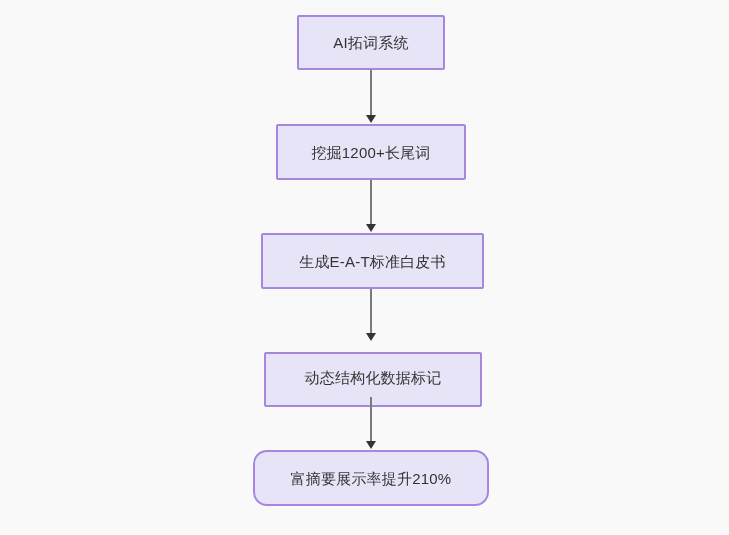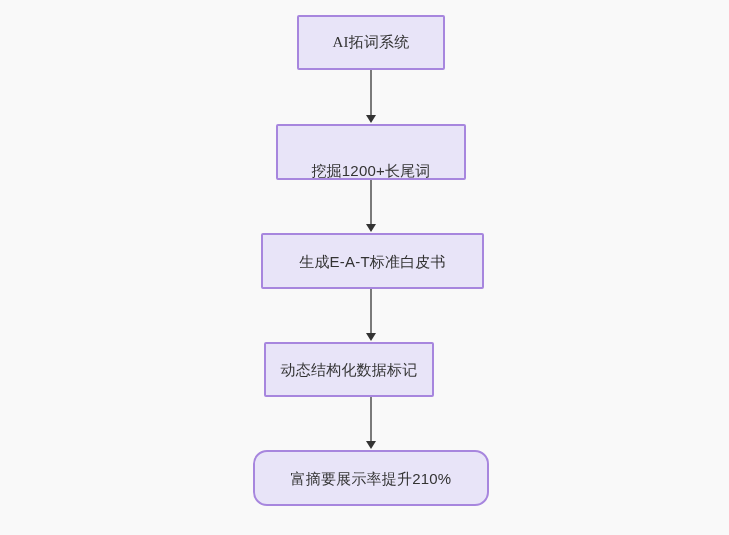--- a/index.html
+++ b/index.html
@@ -45,42 +45,42 @@
     border-left: 5px solid transparent;
     border-right: 5px solid transparent;
     border-top: 8px solid #333333;
   }
 </style>
 </head>
 <body>
 
 <div id="flowchart">
 
-  <div class="node" style="left:297px; top:15px; width:148px; height:55px;font-family:Liberation Serif, serif;">
+  <div class="node" style="left:297px; top:15px; width:148px; height:55px;">
     <span>AI拓词系统</span>
   </div>
 
   <div class="edge" style="left:370px; top:70px; height:46px;"></div>
   <div class="arrowhead" style="left:366px; top:115px;"></div>
 
-  <div class="node" style="left:276px; top:124px; width:190px; height:56px;align-items:flex-end;">
+  <div class="node" style="left:276px; top:124px; width:190px; height:56px;">
     <span>挖掘1200+长尾词</span>
   </div>
 
   <div class="edge" style="left:370px; top:180px; height:45px;"></div>
   <div class="arrowhead" style="left:366px; top:224px;"></div>
 
   <div class="node" style="left:261px; top:233px; width:223px; height:56px;">
     <span>生成E-A-T标准白皮书</span>
   </div>
 
   <div class="edge" style="left:370px; top:289px; height:45px;"></div>
   <div class="arrowhead" style="left:366px; top:333px;"></div>
 
-  <div class="node" style="left:264px; top:342px; width:170px; height:55px;">
+  <div class="node" style="left:264px; top:352px; width:218px; height:55px;font-family:Liberation Mono, monospace;">
     <span>动态结构化数据标记</span>
   </div>
 
   <div class="edge" style="left:370px; top:397px; height:45px;"></div>
   <div class="arrowhead" style="left:366px; top:441px;"></div>
 
   <div class="node" style="left:253px; top:450px; width:236px; height:56px;border-radius:14px;">
     <span>富摘要展示率提升210%</span>
   </div>
 

